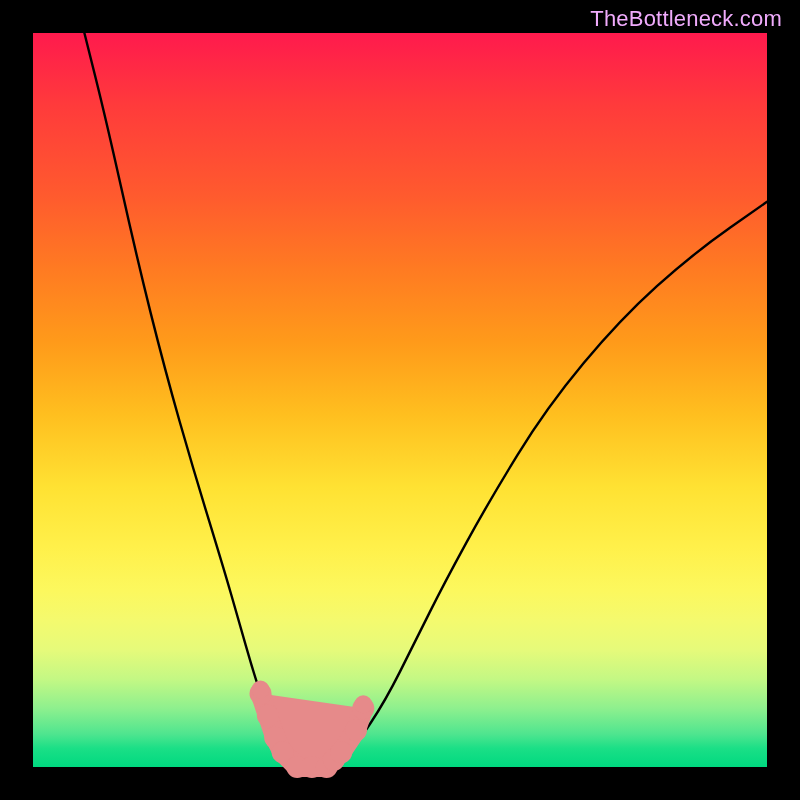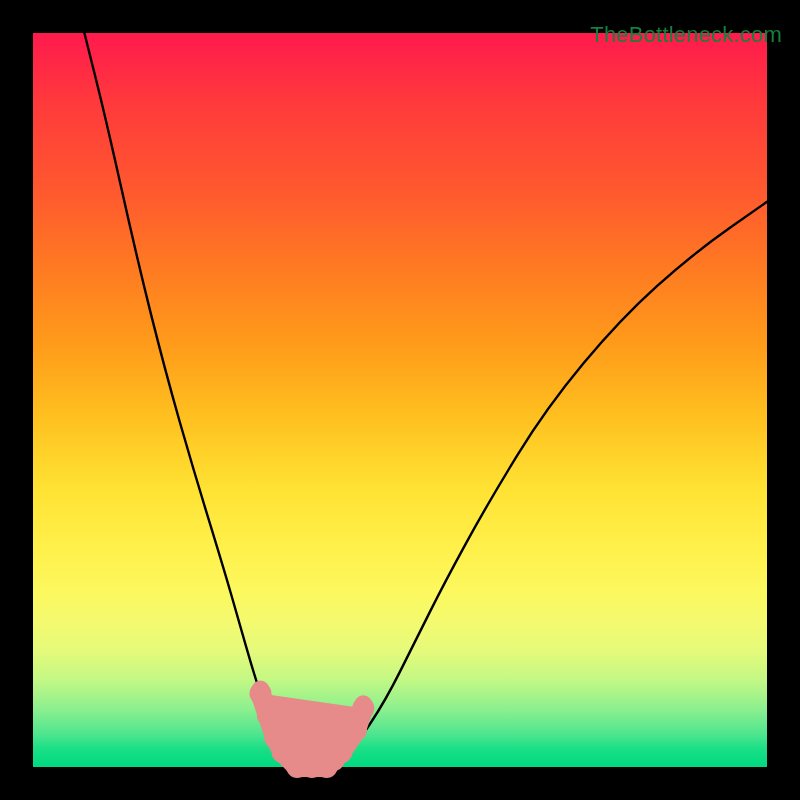--- a/index.html
+++ b/index.html
@@ -8,26 +8,25 @@
     height: 800px;
     background: #000;
     position: relative;
     overflow: hidden;
     font-family: Arial, Helvetica, sans-serif;
   }
   .watermark {
     position: absolute;
     top: 6px;
     right: 18px;
-    color: #15803d;
+    color: #f0abfc;
     font-size: 22px;
     font-weight: 400;
     z-index: 20;
     letter-spacing: 0.2px;
-    margin-top: 16px;
   }
   .plot-area {
     position: absolute;
     left: 33px;
     top: 33px;
     width: 734px;
     height: 734px;
     background: linear-gradient(to bottom,
       #ff1a4d 0%,
       #ff3b3b 10%,

